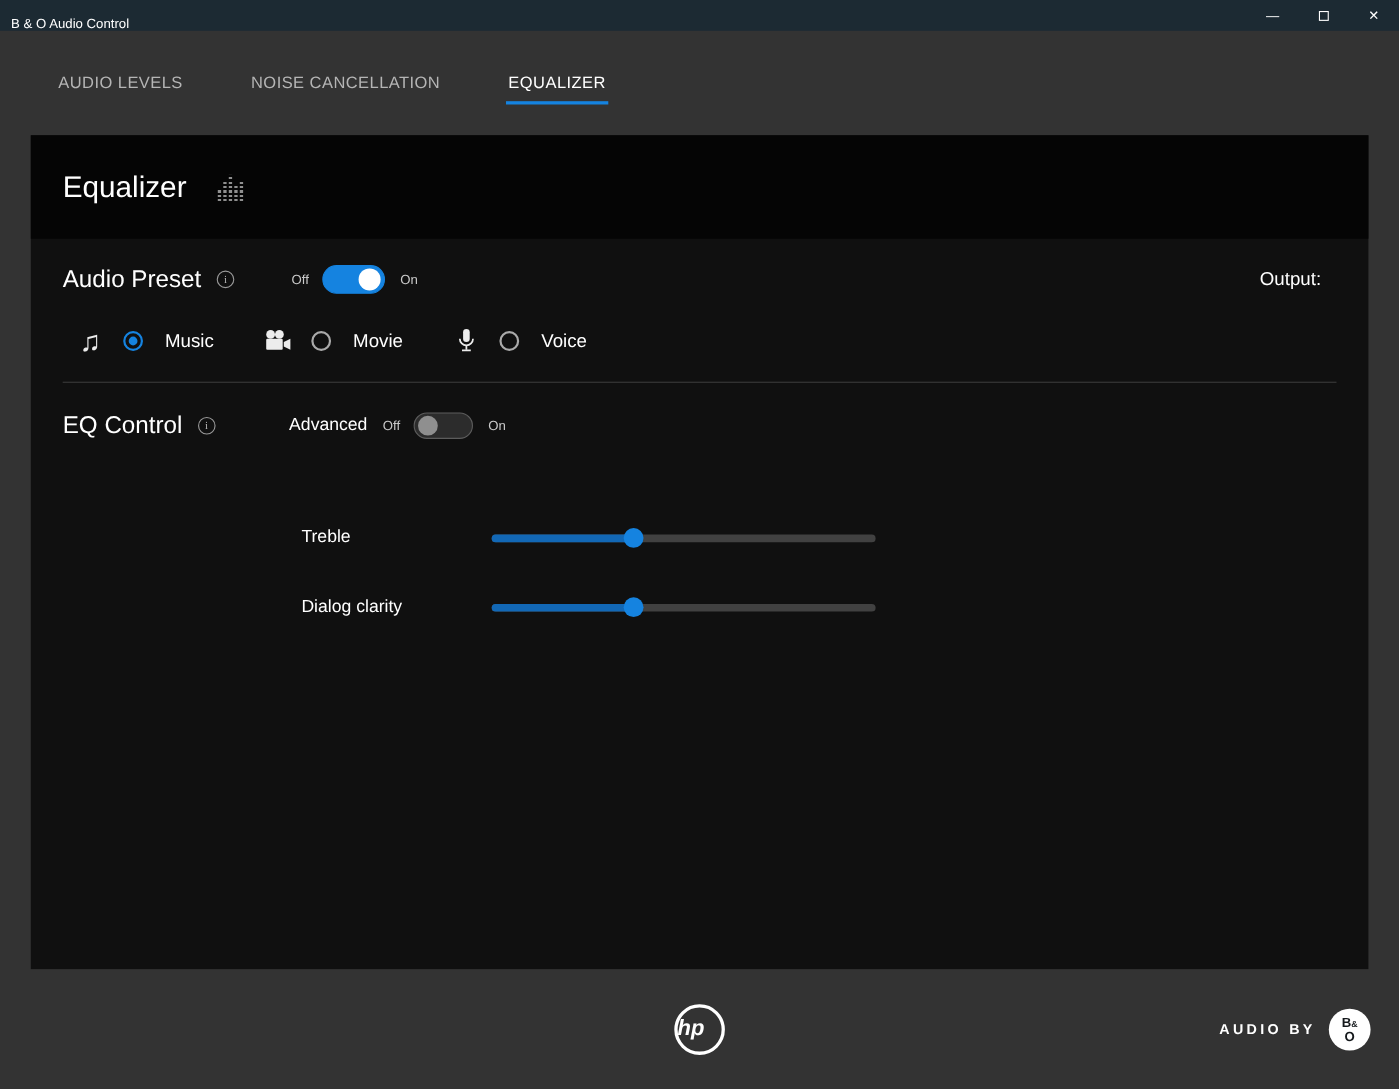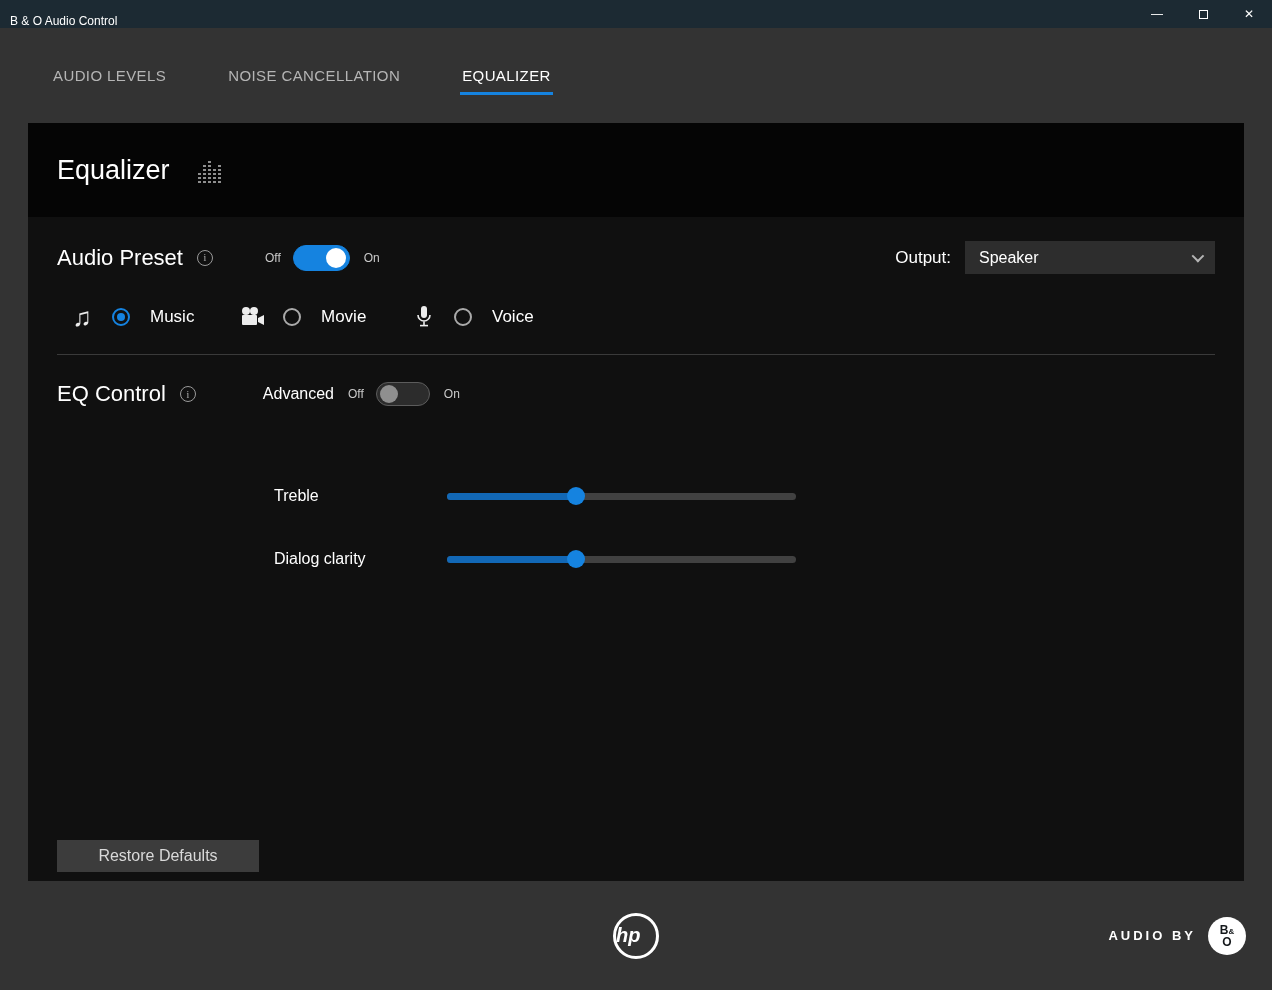--- a/index.html
+++ b/index.html
@@ -132,24 +132,20 @@
       <div class="section-title">Audio Preset</div>
       <span class="info-icon">i</span>
       <span class="mini-label off">Off</span>
       <div class="toggle on">
           <span class="knob"></span>
         </div>
       <span class="mini-label on-lbl">On</span>
 
       <div class="output-group">
         <span class="output-label">Output:</span>
-        <div class="dropdown">
-          <span>Speaker</span>
-          <span class="chev"></span>
-        </div>
       </div>
     </div>
 
     <div class="options-row">
 
       <div class="opt-group">
         <span class="opt-icon note-glyph">♫</span>
         <span class="radio on"></span>
         <span class="opt-label">Music</span>
       </div>
@@ -209,21 +205,20 @@
       <div class="slider-row">
         <div class="slider-label">Dialog clarity</div>
         <div class="slider" style="--p: 37%;">
           <div class="slider-fill"></div>
           <div class="slider-thumb"></div>
         </div>
       </div>
 
     </div>
 
-    <div class="restore-btn">Restore Defaults</div>
 
   </div>
 </div>
 
 <div class="footer">
   <div class="hp-logo">
       <span>hp</span>
     </div>
   <div class="audio-by-group">
     <span class="audio-by-text">AUDIO BY</span>

